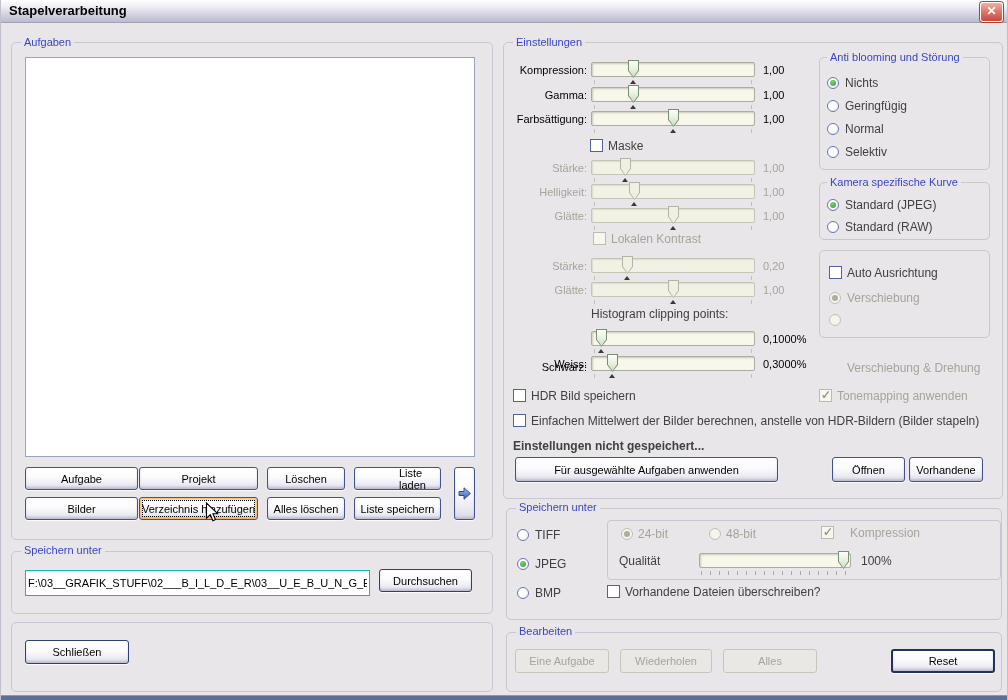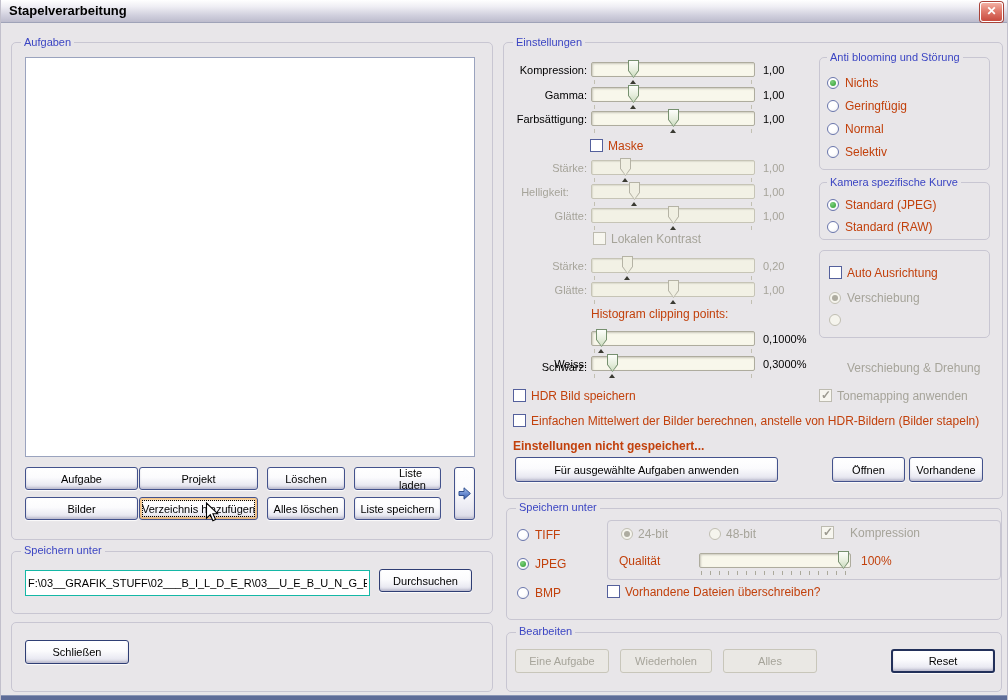--- a/index.html
+++ b/index.html
@@ -12,21 +12,21 @@
     border-bottom:1px solid #9FA3B8;}
   .title-text{position:absolute;left:8px;top:3px;font-size:13px;font-weight:bold;color:#000;}
   .close-btn{position:absolute;right:4px;top:2px;width:21px;height:18px;border:1px solid #FFFFFF;
     border-radius:3px;background:linear-gradient(180deg,#F3B0A4 0%,#E07A6C 45%,#C84B3F 100%);
     box-shadow:0 0 0 1px #A84238;color:#fff;font-weight:bold;font-size:12px;line-height:17px;text-align:center;cursor:default;}
   .bottom-edge{position:absolute;left:0;bottom:0;width:100%;height:4px;background:#5E6D98;border-top:1px solid #8A96B5;}
   
   .grp{position:absolute;border:1px solid #C8C6D2;border-radius:5px;}
   .grp-label{position:absolute;font-size:11px;color:#3B45C3;background:#E8E6E9;padding:0 3px;line-height:13px;z-index:3;white-space:nowrap;}
   
-  .lbl{position:absolute;font-size:11px;color:#c2410c;white-space:nowrap;line-height:13px;}
+  .lbl{position:absolute;font-size:11px;color:#404040;white-space:nowrap;line-height:13px;}
   .lbl.dis{color:#A6A49A;}
   .lbl.bold{font-weight:bold;font-size:12px;}
   
   .listbox{position:absolute;background:#fff;border:1px solid #9AA3BE;}
   .txt{position:absolute;background:#fff;border:1px solid #14b8a6;font-family:"Liberation Sans",sans-serif;
        font-size:11px;color:#000;padding:12px 2px;white-space:nowrap;overflow:hidden;box-sizing:border-box;}
   
   .btn{position:absolute;border:1px solid #43528C;border-radius:3px;font-size:11px;color:#000;
     background:linear-gradient(180deg,#FFFFFF 0%,#FBFBFD 45%,#EBEBF3 78%,#D9D9E6 100%);
     box-shadow:inset 0 -2px 2px rgba(125,125,158,.30),0 1px 1px rgba(255,255,255,.85);
@@ -176,21 +176,21 @@
   <div class="s-track dis" style="left:590px;top:160px;">
     <div class="thumb dis" style="left:28px;">
         <i></i>
       </div>
     <span class="tick-end" style="left:2px;"></span>
       <span class="tick-end" style="right:2px;"></span>
     <span class="tick-thumb" style="left:30px;"></span>
   </div>
   <span class="s-value dis" style="left:762px;top:162px;">1,00</span>
 
-  <span class="s-label dis" style="left:502px;top:186px;text-align:center;">Helligkeit:</span>
+  <span class="s-label dis" style="left:502px;top:186px;">Helligkeit:</span>
   <div class="s-track dis" style="left:590px;top:184px;">
     <div class="thumb dis" style="left:37px;">
         <i></i>
       </div>
     <span class="tick-end" style="left:2px;"></span>
       <span class="tick-end" style="right:2px;"></span>
     <span class="tick-thumb" style="left:39px;"></span>
   </div>
   <span class="s-value dis" style="left:762px;top:186px;">1,00</span>
 

